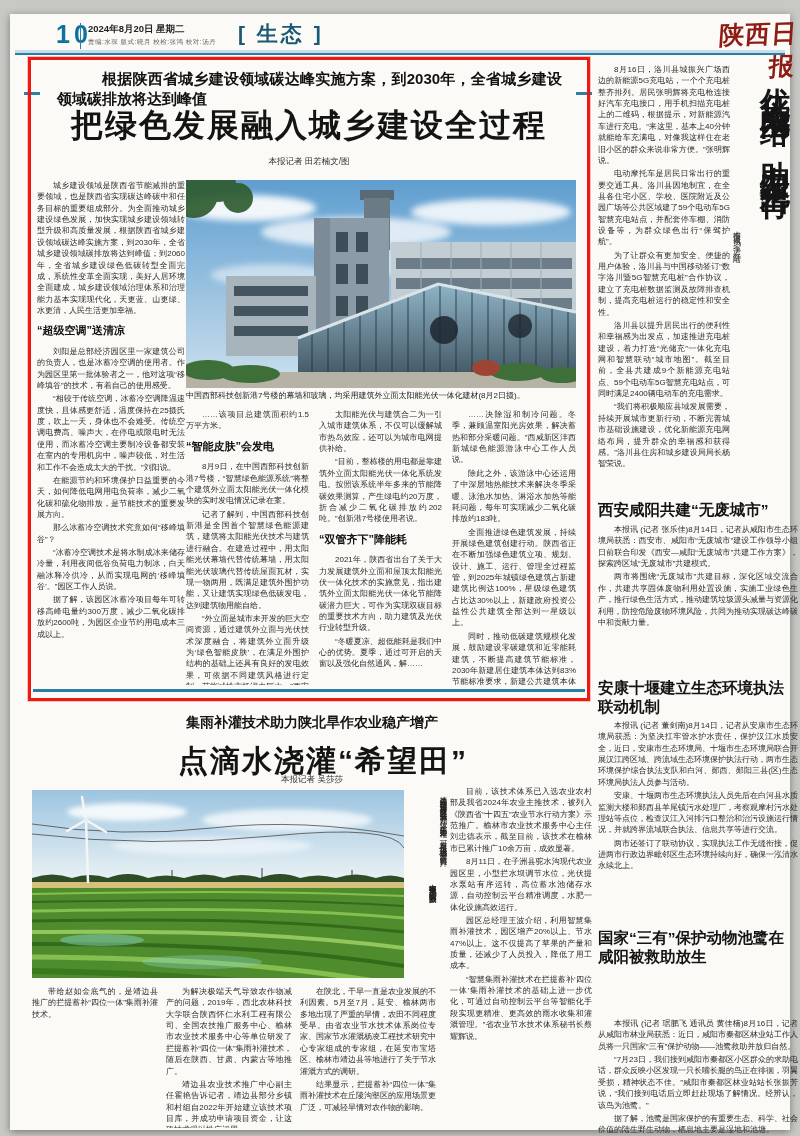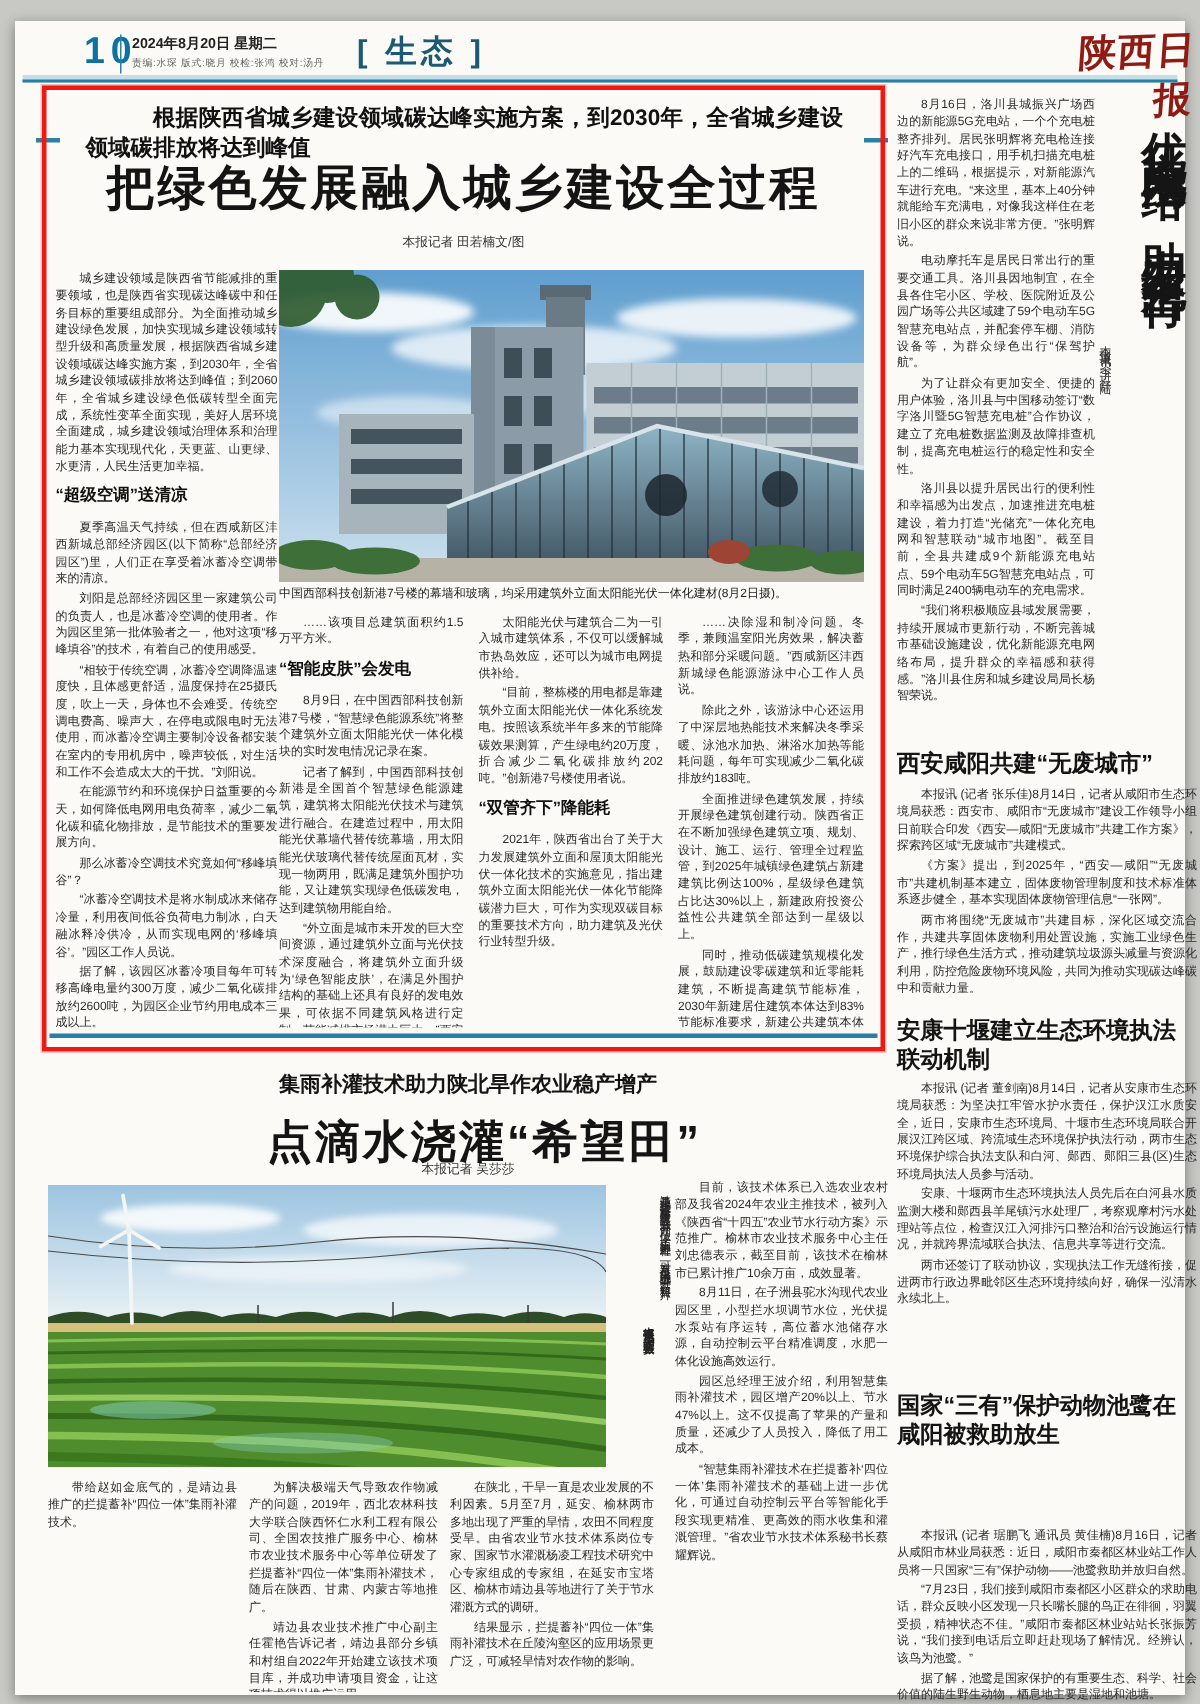--- a/index.html
+++ b/index.html
@@ -54,21 +54,20 @@
     <div class="abs kicker" style="left:26px;top:9px;width:505px;">根据陕西省城乡建设领域碳达峰实施方案，到2030年，全省城乡建设领域碳排放将达到峰值</div>
     <h1 class="abs headline1" style="left:0;top:44px;width:556px;margin:0;">把绿色发展融入城乡建设全过程</h1>
     <div class="abs byline" style="left:0;top:96px;width:556px;">本报记者 田若楠文/图</div>
 
     <div class="abs b8" style="left:6px;top:120px;width:148px;height:508px;">
       <div>
           <p class="para">城乡建设领域是陕西省节能减排的重要领域，也是陕西省实现碳达峰碳中和任务目标的重要组成部分。为全面推动城乡建设绿色发展，加快实现城乡建设领域转型升级和高质量发展，根据陕西省城乡建设领域碳达峰实施方案，到2030年，全省城乡建设领域碳排放将达到峰值；到2060年，全省城乡建设绿色低碳转型全面完成，系统性变革全面实现，美好人居环境全面建成，城乡建设领域治理体系和治理能力基本实现现代化，天更蓝、山更绿、水更清，人民生活更加幸福。</p>
         </div>
       <h3 class="subhd">“超级空调”送清凉</h3>
       <div>
-          <p class="para">夏季高温天气持续，但在西咸新区沣西新城总部经济园区(以下简称“总部经济园区”)里，人们正在享受着冰蓄冷空调带来的清凉。</p>
           <p class="para">刘阳是总部经济园区里一家建筑公司的负责人，也是冰蓄冷空调的使用者。作为园区里第一批体验者之一，他对这项“移峰填谷”的技术，有着自己的使用感受。</p>
           <p class="para">“相较于传统空调，冰蓄冷空调降温速度快，且体感更舒适，温度保持在25摄氏度，吹上一天，身体也不会难受。传统空调电费高、噪声大，在停电或限电时无法使用，而冰蓄冷空调主要制冷设备都安装在室内的专用机房中，噪声较低，对生活和工作不会造成太大的干扰。”刘阳说。</p>
           <p class="para">在能源节约和环境保护日益重要的今天，如何降低电网用电负荷率，减少二氧化碳和硫化物排放，是节能技术的重要发展方向。</p>
           <p class="para">那么冰蓄冷空调技术究竟如何“移峰填谷”？</p>
           <p class="para">“冰蓄冷空调技术是将水制成冰来储存冷量，利用夜间低谷负荷电力制冰，白天融冰释冷供冷，从而实现电网的‘移峰填谷’。”园区工作人员说。</p>
           <p class="para">据了解，该园区冰蓄冷项目每年可转移高峰电量约300万度，减少二氧化碳排放约2600吨，为园区企业节约用电成本三成以上。</p>
         </div>
     </div>
 
     <div class="abs" style="left:155px;top:120px;width:390px;height:208px;overflow:hidden;">
@@ -178,20 +177,21 @@
         </div>
     </div>
     <div class="abs b8" style="left:288px;top:349px;width:123px;height:276px;">
       <div>
           <p class="para">太阳能光伏与建筑合二为一引入城市建筑体系，不仅可以缓解城市热岛效应，还可以为城市电网提供补给。</p>
           <p class="para">“目前，整栋楼的用电都是靠建筑外立面太阳能光伏一体化系统发电。按照该系统半年多来的节能降碳效果测算，产生绿电约20万度，折合减少二氧化碳排放约202吨。”创新港7号楼使用者说。</p>
         </div>
       <h3 class="subhd">“双管齐下”降能耗</h3>
       <div>
           <p class="para">2021年，陕西省出台了关于大力发展建筑外立面和屋顶太阳能光伏一体化技术的实施意见，指出建筑外立面太阳能光伏一体化节能降碳潜力巨大，可作为实现双碳目标的重要技术方向，助力建筑及光伏行业转型升级。</p>
+          <p class="para">“冬暖夏凉、超低能耗是我们中心的优势。夏季，通过可开启的天窗以及强化自然通风，解……</p>
         </div>
     </div>
     <div class="abs b8" style="left:421px;top:349px;width:124px;height:276px;">
       <div>
           <p class="para">……决除湿和制冷问题。冬季，兼顾温室阳光房效果，解决蓄热和部分采暖问题。”西咸新区沣西新城绿色能源游泳中心工作人员说。</p>
           <p class="para">除此之外，该游泳中心还运用了中深层地热能技术来解决冬季采暖、泳池水加热、淋浴水加热等能耗问题，每年可实现减少二氧化碳排放约183吨。</p>
           <p class="para">全面推进绿色建筑发展，持续开展绿色建筑创建行动。陕西省正在不断加强绿色建筑立项、规划、设计、施工、运行、管理全过程监管，到2025年城镇绿色建筑占新建建筑比例达100%，星级绿色建筑占比达30%以上，新建政府投资公益性公共建筑全部达到一星级以上。</p>
           <p class="para">同时，推动低碳建筑规模化发展，鼓励建设零碳建筑和近零能耗建筑，不断提高建筑节能标准，2030年新建居住建筑本体达到83%节能标准要求，新建公共建筑本体达到78%节能标准要求。</p>
         </div>
     </div>
@@ -210,21 +210,20 @@
         <p class="para">“我们将积极顺应县域发展需要，持续开展城市更新行动，不断完善城市基础设施建设，优化新能源充电网络布局，提升群众的幸福感和获得感。”洛川县住房和城乡建设局局长杨智荣说。</p>
       </div>
   </div>
   <div class="abs vtext vbyline" style="left:720px;top:210px;height:110px;">本报通讯员 李进 舒陆</div>
   <div class="abs vtext vheadline" style="left:736px;top:50px;height:430px;width:44px;">优化充电网络　助力绿色出行</div>
 
   <h2 class="abs railhd" style="left:588px;top:486px;width:200px;">西安咸阳共建“无废城市”</h2>
   <div class="abs b8" style="left:588px;top:510px;width:200px;height:138px;">
     <div>
         <p class="para">本报讯 (记者 张乐佳)8月14日，记者从咸阳市生态环境局获悉：西安市、咸阳市“无废城市”建设工作领导小组日前联合印发《西安—咸阳“无废城市”共建工作方案》，探索跨区域“无废城市”共建模式。</p>
-        <p class="para">《方案》提出，到2025年，“西安—咸阳”“无废城市”共建机制基本建立，固体废物管理制度和技术标准体系逐步健全，基本实现固体废物管理信息“一张网”。</p>
         <p class="para">两市将围绕“无废城市”共建目标，深化区域交流合作，共建共享固体废物利用处置设施，实施工业绿色生产，推行绿色生活方式，推动建筑垃圾源头减量与资源化利用，防控危险废物环境风险，共同为推动实现碳达峰碳中和贡献力量。</p>
       </div>
   </div>
 
   <h2 class="abs railhd" style="left:588px;top:664px;width:200px;">安康十堰建立生态环境执法联动机制</h2>
   <div class="abs b8" style="left:588px;top:706px;width:200px;height:196px;">
     <div>
         <p class="para">本报讯 (记者 董剑南)8月14日，记者从安康市生态环境局获悉：为坚决扛牢管水护水责任，保护汉江水质安全，近日，安康市生态环境局、十堰市生态环境局联合开展汉江跨区域、跨流域生态环境保护执法行动，两市生态环境保护综合执法支队和白河、郧西、郧阳三县(区)生态环境局执法人员参与活动。</p>
         <p class="para">安康、十堰两市生态环境执法人员先后在白河县水质监测大楼和郧西县羊尾镇污水处理厂，考察观摩村污水处理站等点位，检查汉江入河排污口整治和治污设施运行情况，并就跨界流域联合执法、信息共享等进行交流。</p>
         <p class="para">两市还签订了联动协议，实现执法工作无缝衔接，促进两市行政边界毗邻区生态环境持续向好，确保一泓清水永续北上。</p>

